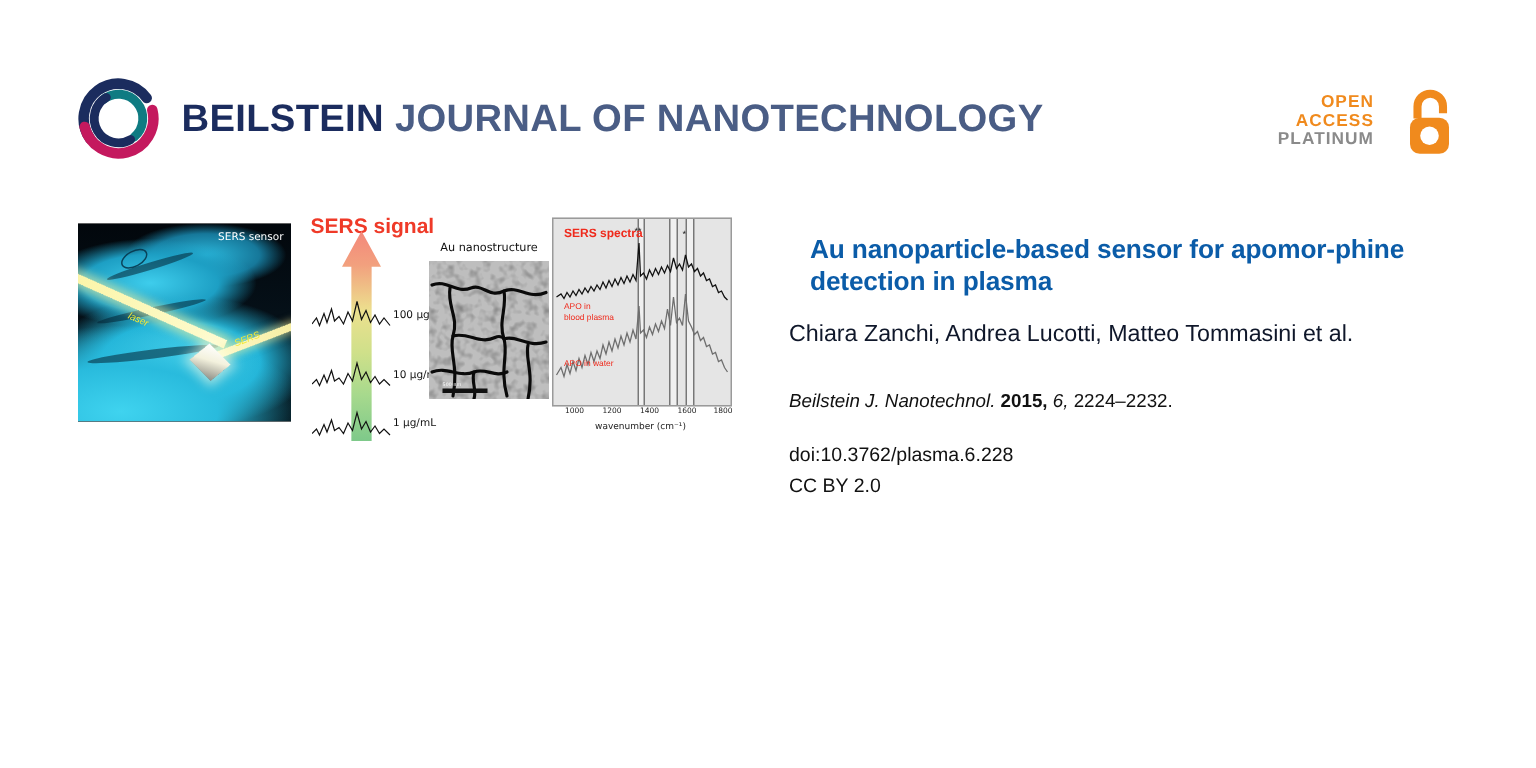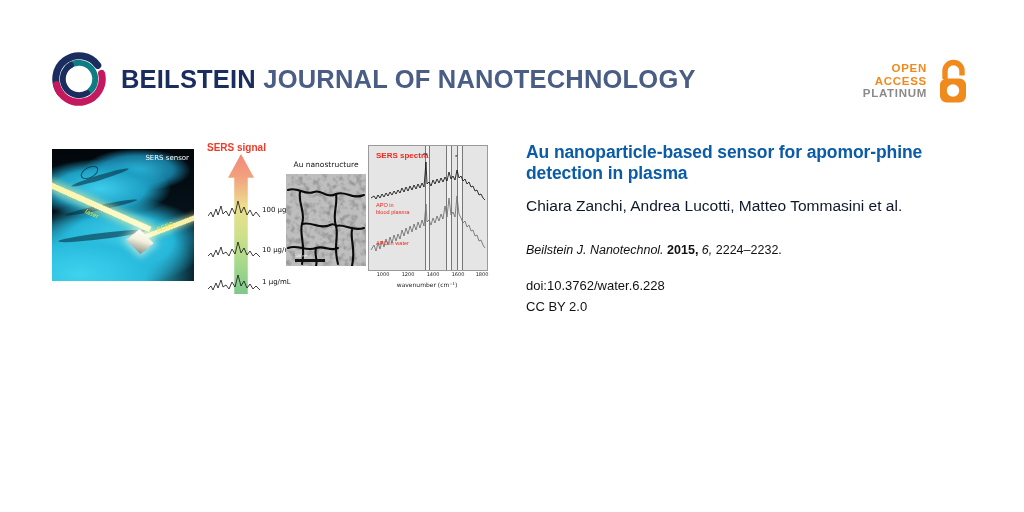--- a/index.html
+++ b/index.html
@@ -54,21 +54,21 @@
     color: #4a5d85;
   }
 
   
   #oa-badge {
     position: absolute;
     right: 0;
     top: 6px;
     display: flex;
     align-items: center;
-    gap: 7px;
+    gap: 18px;
   }
   #oa-text {
     text-align: right;
     line-height: 1.12;
     font-weight: bold;
     font-size: 11.5px;
     letter-spacing: 0.7px;
   }
   #oa-text .oa-open, #oa-text .oa-access { color: #f08a1d; display: block; }
   #oa-text .oa-platinum { color: #8a8a8a; display: block; padding-left: 35px; }
@@ -177,21 +177,21 @@
     position: absolute;
     left: 152px;
     top: 0;
     width: 120px;
     height: 152px;
   }
   #panel-arrow .arrow-title {
     position: absolute;
     left: 3px; top: 0;
     color: #ef3a28;
-    font-size: 10px;
+    font-size: 14px;
     font-weight: bold;
     white-space: nowrap;
   }
   #panel-arrow .arrow-shape {
     position: absolute;
     left: 24px; top: 12px;
     width: 26px; height: 140px;
     background: linear-gradient(180deg, #f4877a 0%, #f2a07e 16%, #ece08e 38%, #cfe08a 58%, #a7d98d 78%, #7ec98a 100%);
     clip-path: polygon(50% 0%, 100% 17%, 76% 17%, 76% 100%, 24% 100%, 24% 17%, 0% 17%);
   }
@@ -317,21 +317,21 @@
     position: absolute;
     left: 526px;
     top: 142px;
     width: 452px;
   }
   #article-title {
     color: #0b5ca8;
     font-weight: bold;
     font-size: 17.5px;
     line-height: 1.22;
-    margin: 0;
+    margin: 14px;
     letter-spacing: -0.1px;
   }
   #article-authors {
     color: #0f172a;
     font-size: 15.5px;
     line-height: 1.3;
     margin: 11px 0 0 0;
     font-weight: normal;
   }
   #article-citation {
@@ -487,15 +487,15 @@
 
 <div id="article">
   <h1 id="article-title">Au nanoparticle-based sensor for apomor-phine detection in plasma</h1>
   <p id="article-authors">Chiara Zanchi, Andrea Lucotti, Matteo Tommasini et al.</p>
   <p id="article-citation">
     <span class="cit-journal">Beilstein J. Nanotechnol.</span>
     <span class="cit-year">2015,</span>
     <span class="cit-volume">6,</span>
     <span class="cit-pages">2224–2232.</span>
   </p>
-  <p id="article-doi">doi:10.3762/water.6.228</p>
+  <p id="article-doi">doi:10.3762/plasma.6.228</p>
   <p id="article-license">CC BY 2.0</p>
 </div>
 
 </body></html>

